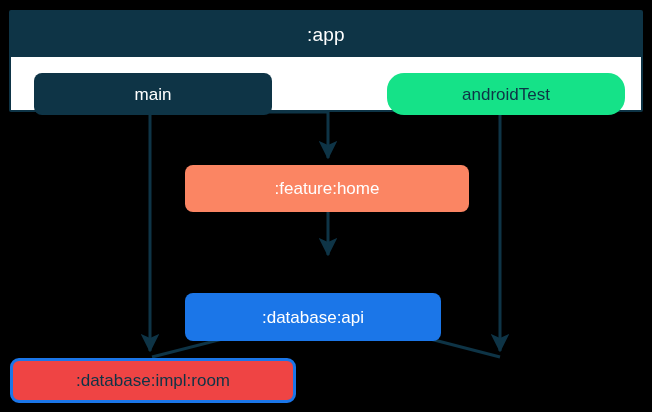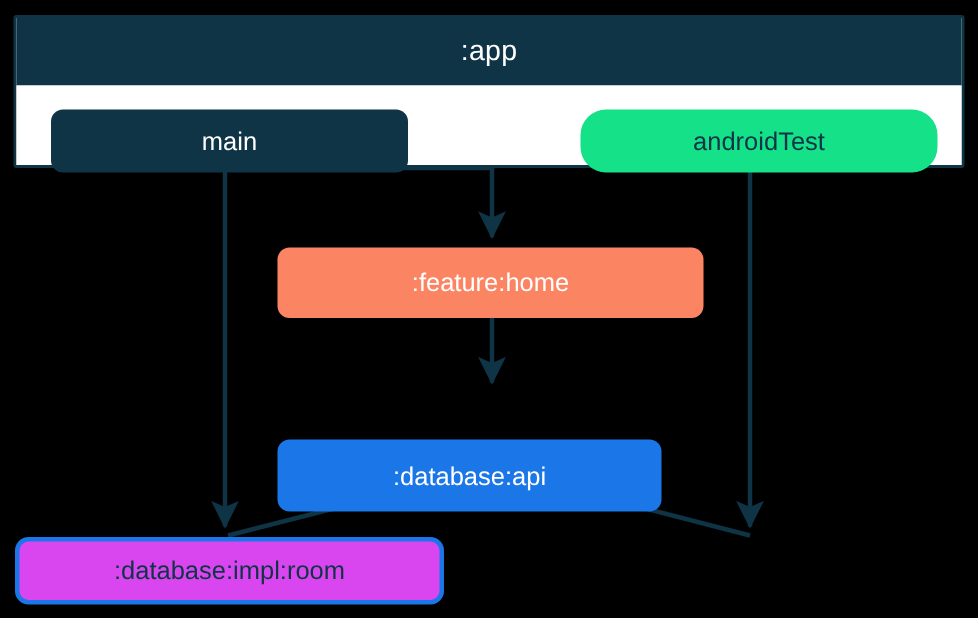--- a/index.html
+++ b/index.html
@@ -107,21 +107,21 @@
     width: 256px;
     height: 48px;
     background: #1b76e8;
     color: #ffffff;
     margin-top: 31px;
   }
 
   .node-impl {
     top: 358px;
     height: 45px;
-    background: #d946ef;
+    background: #ef4444;
     color: #0e3446;
     border: 3px solid #1b76e8;
     border-radius: 9px;
     font-size: 17px;
   }
   .node-impl-room  { left: 10px;  width: 286px; }
   .node-impl-mock  { left: 361px; width: 281px; }
 </style>
 </head>
 <body>

